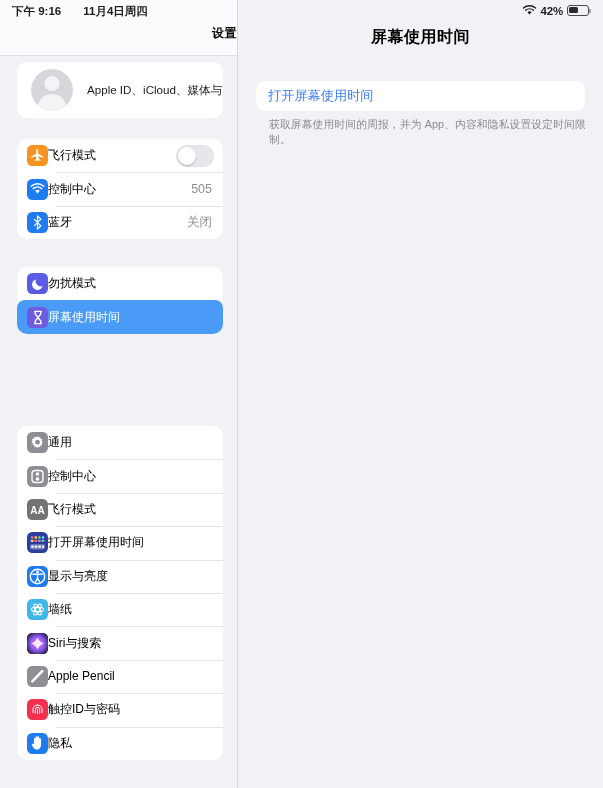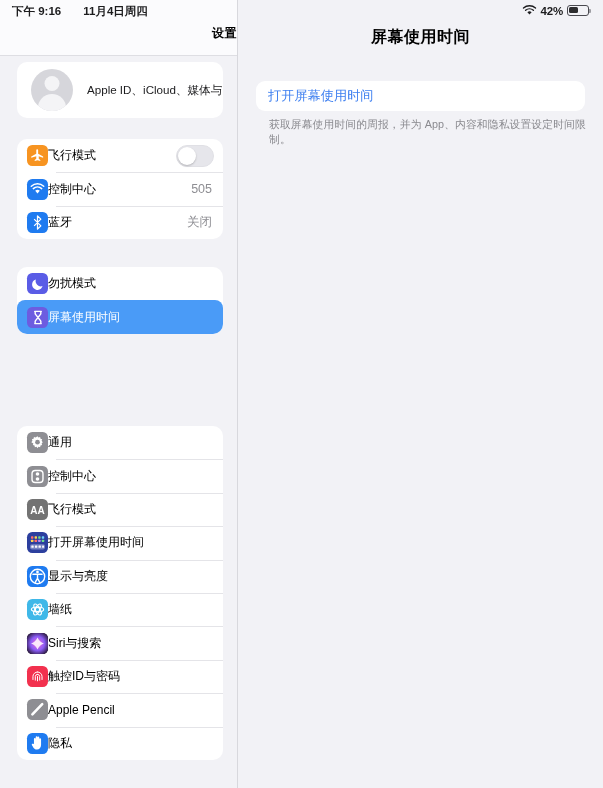--- a/index.html
+++ b/index.html
@@ -440,43 +440,43 @@
                 </radialGradient>
               </defs>
               <rect width="21" height="21" fill="url(#sg)"></rect>
               <path d="M10.5 4.5 C12 8 14.5 9.5 17 10.5 C14.5 11.5 12 13 10.5 16.5 C9 13 6.5 11.5 4 10.5 C6.5 9.5 9 8 10.5 4.5z" fill="#ffffff" opacity=".85"></path>
             </svg>
           </span>
           <span class="row-label">Siri与搜索</span>
         </div>
 
         <div class="row">
+          <span class="ico" style="background:#8e8e93">
+            <svg width="21" height="21" viewBox="0 0 21 21">
+              <path d="M15.2 5.2 L5.4 15.4" stroke="#fff" stroke-width="2.6" stroke-linecap="round"></path>
+            </svg>
+          </span>
+          <span class="row-label">Apple Pencil</span>
+        </div>
+
+        <div class="row">
           <span class="ico" style="background:#f2314e">
             <svg width="17" height="17" viewBox="0 0 18 18">
               <g stroke="#fff" stroke-width="1.05" fill="none" stroke-linecap="round">
                 <path d="M9 4.2a4.8 4.8 0 0 1 4.8 4.8v3.2"></path>
                 <path d="M9 4.2a4.8 4.8 0 0 0-4.8 4.8v3.2"></path>
                 <path d="M9 6.7a2.3 2.3 0 0 1 2.3 2.3v3.9"></path>
                 <path d="M9 6.7a2.3 2.3 0 0 0-2.3 2.3v3.9"></path>
                 <path d="M9 9v4.6"></path>
               </g>
             </svg>
           </span>
           <span class="row-label">触控ID与密码</span>
         </div>
 
-        <div class="row">
-          <span class="ico" style="background:#8e8e93">
-            <svg width="21" height="21" viewBox="0 0 21 21">
-              <path d="M15.2 5.2 L5.4 15.4" stroke="#fff" stroke-width="2.6" stroke-linecap="round"></path>
-            </svg>
-          </span>
-          <span class="row-label">Apple Pencil</span>
-        </div>
-
 
         <div class="row">
           <span class="ico" style="background:#1f7bf0">
             <svg width="15" height="16" viewBox="0 0 16 17">
               <path fill="#fff" d="M4.2 9.3V4.1a.95.95 0 0 1 1.9 0v3.3V2.2a.95.95 0 0 1 1.9 0v5V2.6a.95.95 0 0 1 1.9 0v4.6V4.4a.95.95 0 0 1 1.9 0v6c0 3.1-1.9 5.1-4.3 5.1-2.2 0-3.5-1.2-4.4-3.1L2 10.6c-.4-.8.6-1.6 1.3-1z"></path>
             </svg>
           </span>
           <span class="row-label">隐私</span>
         </div>
       </div>

